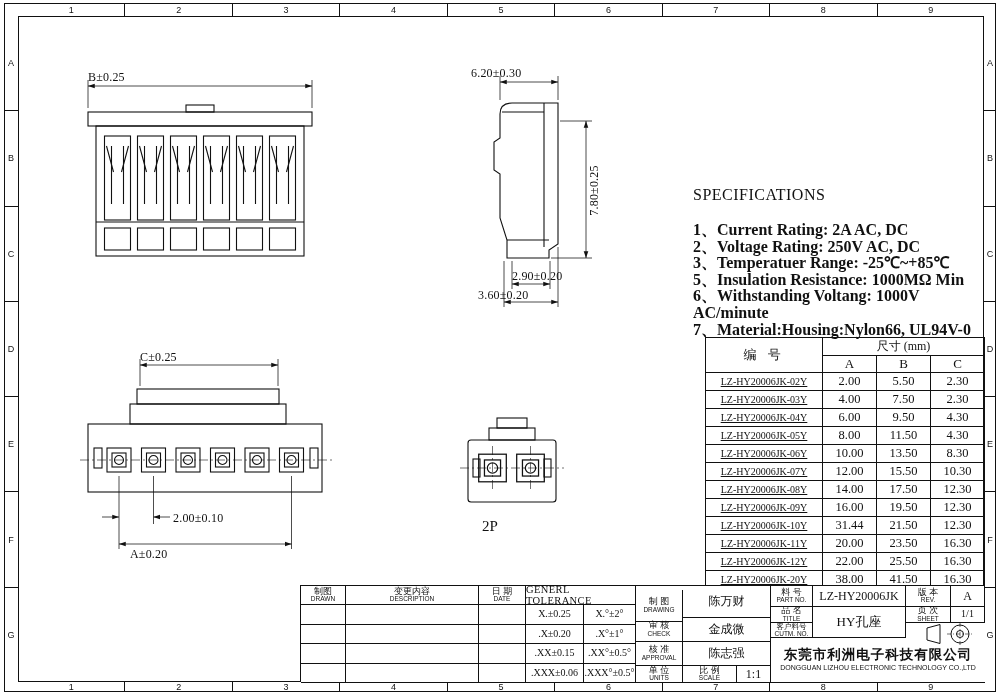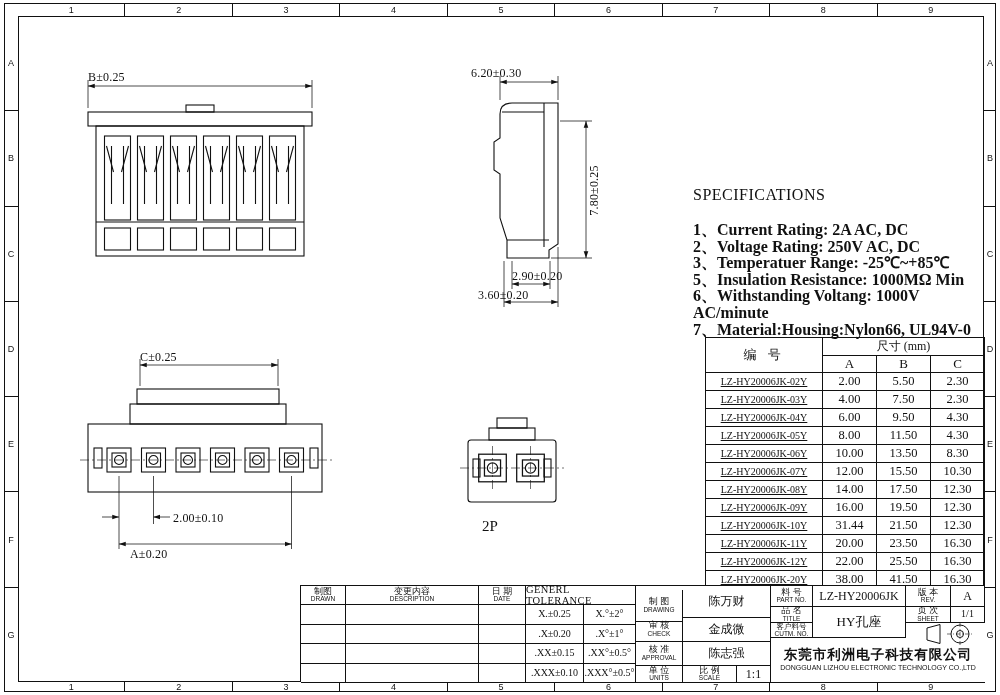--- a/index.html
+++ b/index.html
@@ -354,21 +354,21 @@
     <div class="c" style="left:45px;top:77.5px;width:133px;height:19.5px"></div>
     <div class="c" style="left:178px;top:77.5px;width:47px;height:19.5px"></div>
 
     <div class="c tol-title" style="left:225px;top:0;width:110px;height:19px">GENERL TOLERANCE</div>
     <div class="c tol" style="left:225px;top:19px;width:58px;height:19.5px">X.±0.25</div>
     <div class="c tol" style="left:283px;top:19px;width:52px;height:19.5px">X.°±2°</div>
     <div class="c tol" style="left:225px;top:38.5px;width:58px;height:19.5px">.X±0.20</div>
     <div class="c tol" style="left:283px;top:38.5px;width:52px;height:19.5px">.X°±1°</div>
     <div class="c tol" style="left:225px;top:58px;width:58px;height:19.5px">.XX±0.15</div>
     <div class="c tol" style="left:283px;top:58px;width:52px;height:19.5px">.XX°±0.5°</div>
-    <div class="c tol" style="left:225px;top:77.5px;width:58px;height:19.5px">.XXX±0.10</div>
+    <div class="c tol" style="left:225px;top:77.5px;width:58px;height:19.5px">.XXX±0.06</div>
     <div class="c tol" style="left:283px;top:77.5px;width:52px;height:19.5px">.XXX°±0.5°</div>
 
     <div class="c" style="left:335px;top:4px;width:47px;height:32px">
       <span class="cn">制 图</span>
       <span class="en">DRAWING</span>
     </div>
     <div class="c name" style="left:382px;top:0;width:88px;height:32px">陈万财</div>
     <div class="c" style="left:335px;top:32px;width:47px;height:24px">
       <span class="cn">审 核</span>
       <span class="en">CHECK</span>

